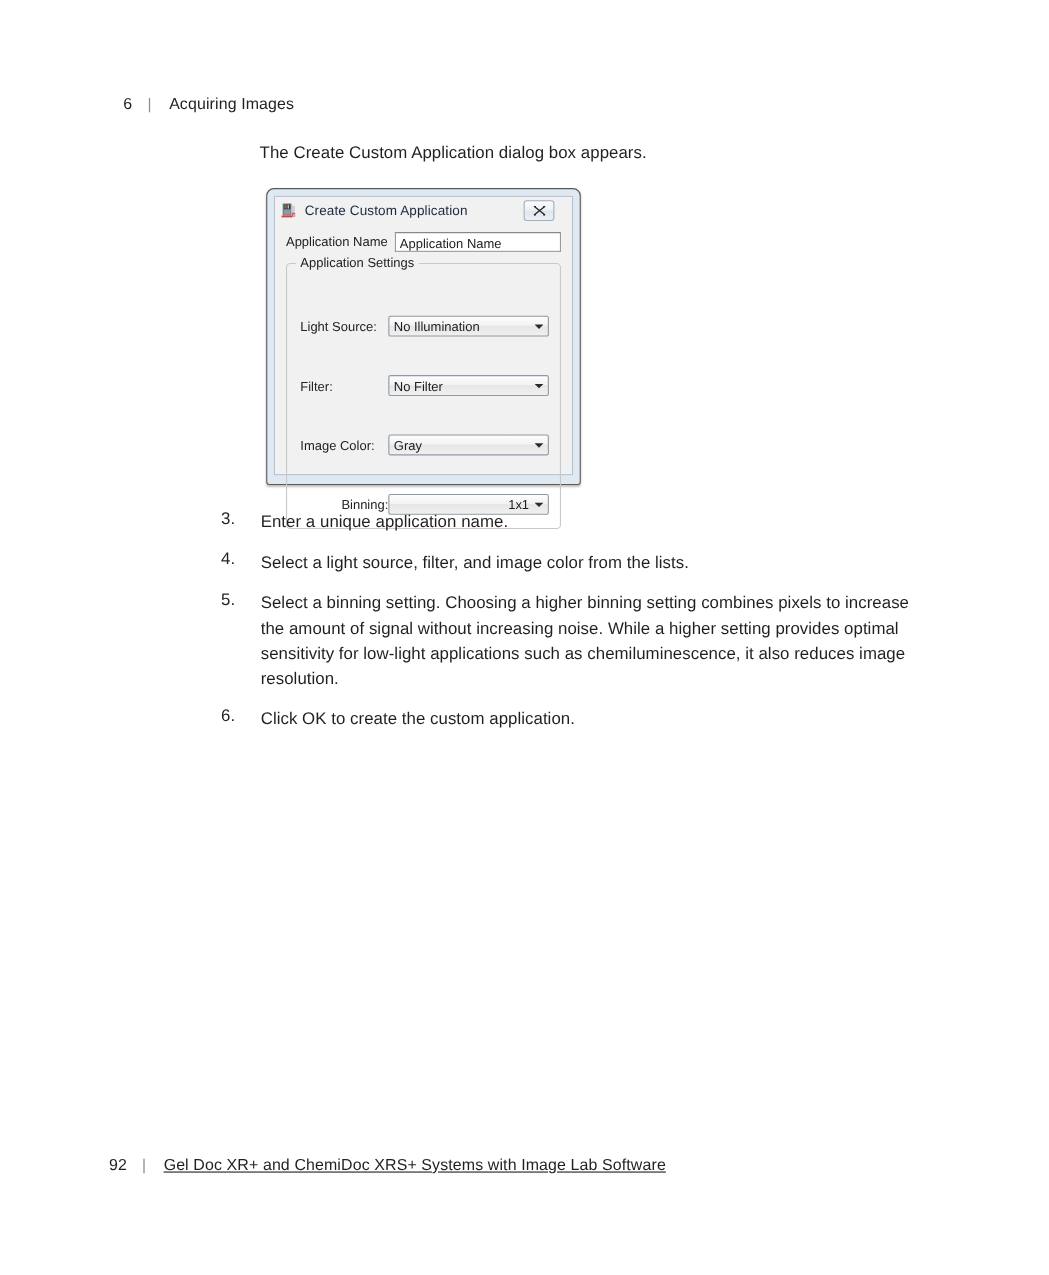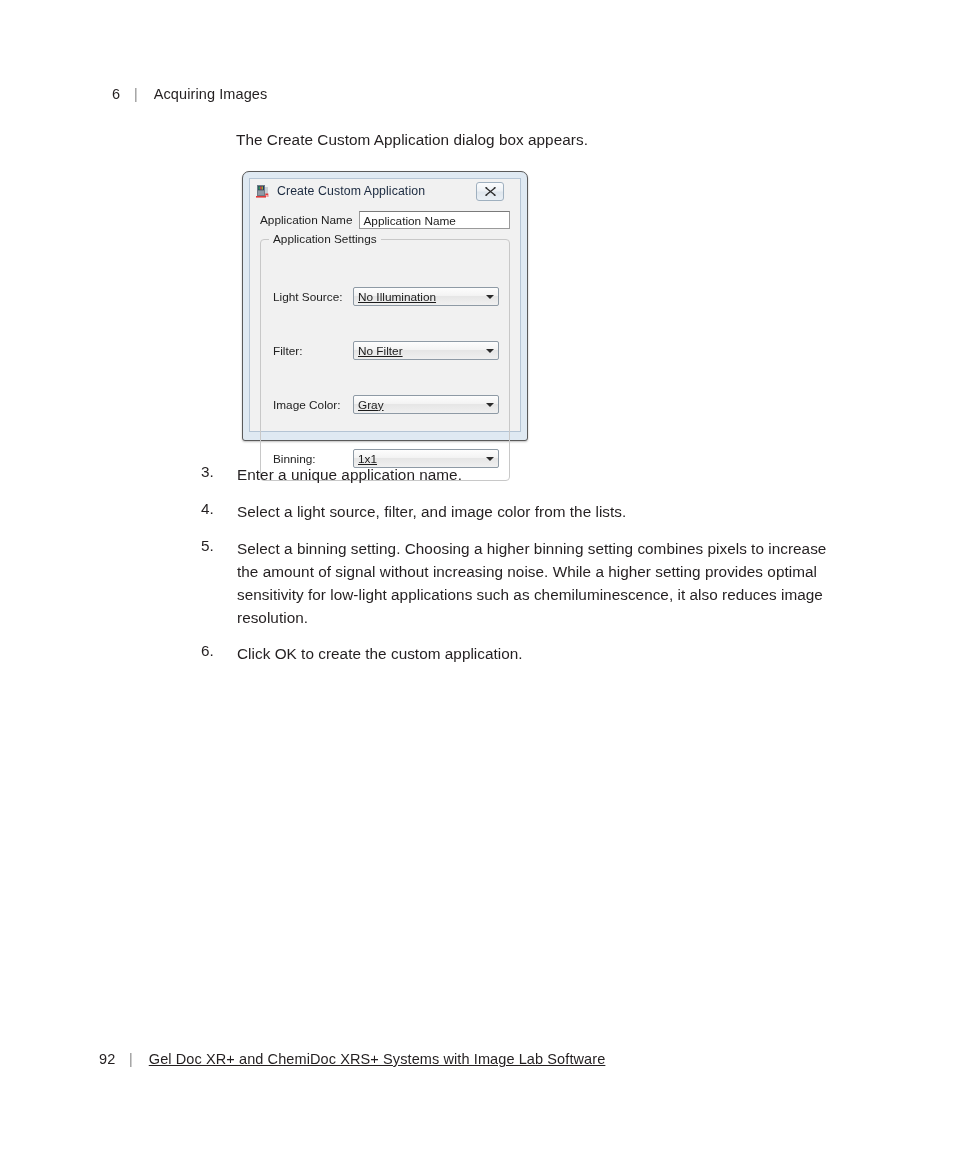--- a/index.html
+++ b/index.html
@@ -157,21 +157,21 @@
     font-size: 11.8px;
     color: #222222;
     white-space: nowrap;
   }
   .settings-row {
     display: flex;
     align-items: center;
     margin-bottom: 9px;
     margin-top: 35px;
   }
-  .settings-row:last-child { margin-bottom: 0; }
+  .settings-row:last-child { margin-bottom: 0; text-align: right; }
   .settings-label {
     width: 80px;
     flex: 0 0 80px;
     font-size: 11.8px;
     color: #222222;
     white-space: nowrap;
   }
   .combo {
     flex: 1 1 auto;
     height: 19px;
@@ -183,21 +183,20 @@
     box-sizing: border-box;
     position: relative;
   }
   .combo-value {
     flex: 1 1 auto;
     font-size: 11.8px;
     color: #1c1c1c;
     padding-left: 4px;
     white-space: nowrap;
     overflow: hidden;
-    text-decoration: underline;
   }
   .combo-arrow {
     width: 17px;
     flex: 0 0 17px;
     display: flex;
     align-items: center;
     justify-content: center;
   }
   .combo-arrow i {
     display: block;

